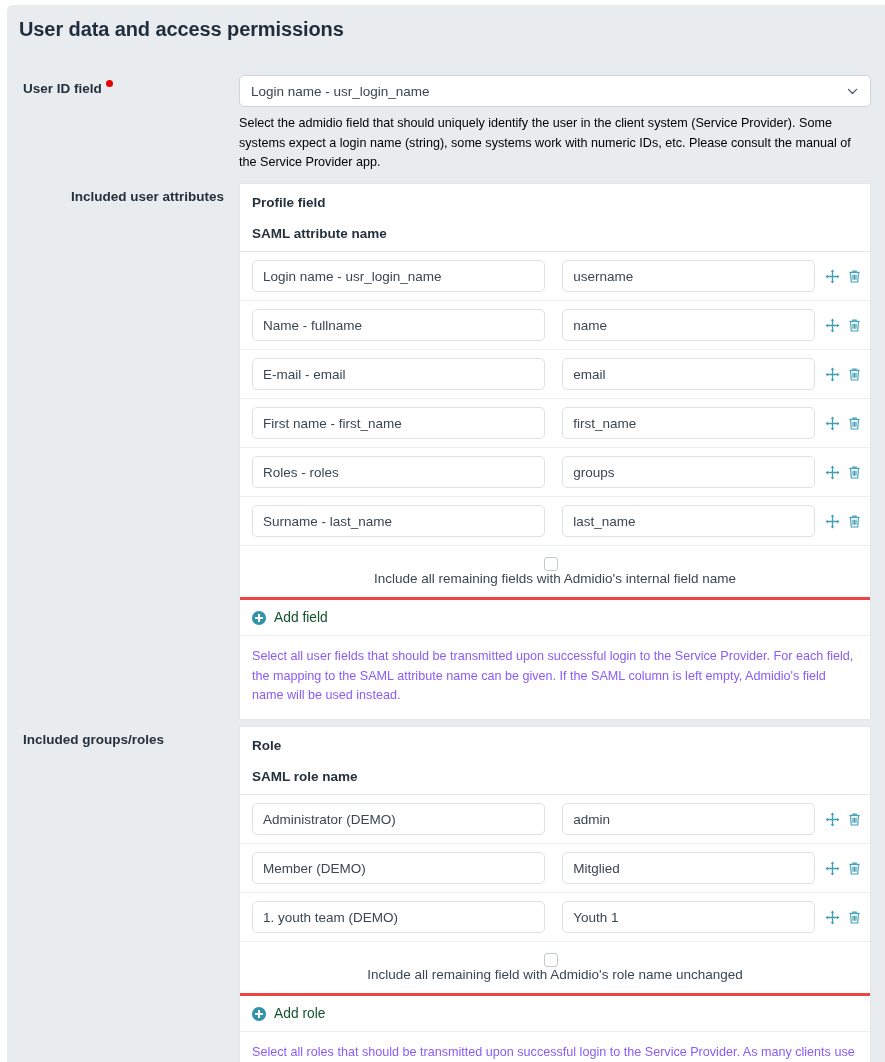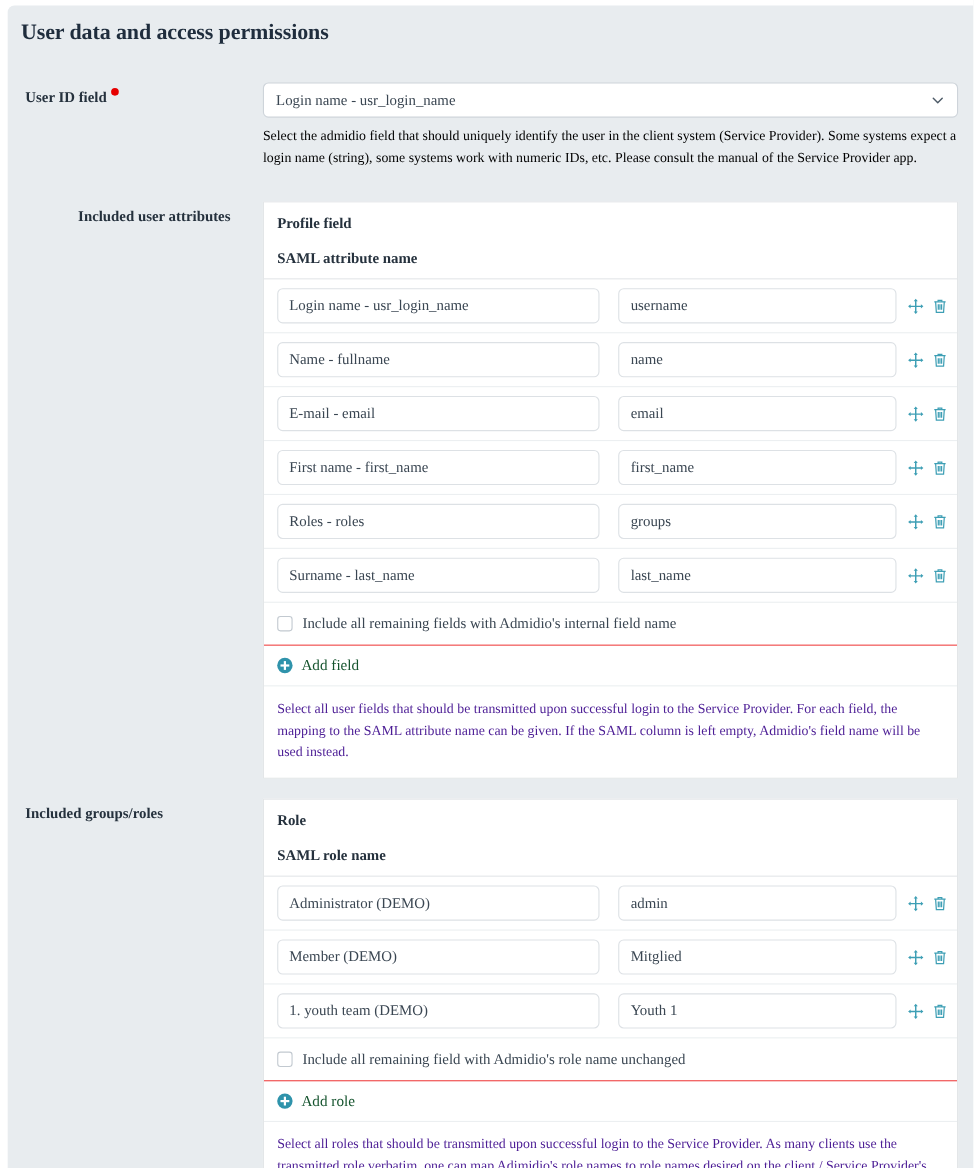--- a/index.html
+++ b/index.html
@@ -14,21 +14,20 @@
     background: #ffffff;
     overflow: hidden;
   }
   .panel {
     position: absolute;
     left: 7px; top: 5px;
     width: 878px; height: 1057px;
     background: #e8ecef;
     border-top-left-radius: 6px;
     padding: 0;
-    font-family: Liberation Serif, serif;
   }
   .panel-title {
     position: absolute;
     left: 12px; top: 13px;
     font-size: 20px;
     font-weight: bold;
     color: #1f2d3d;
     letter-spacing: -0.1px;
   }
 
@@ -135,21 +134,22 @@
     color: #3e9fb5;
     cursor: pointer;
   }
   .icon-btn svg { width: 15px; height: 15px; display: block; }
 
   
   .cb-row {
     display: flex;
     align-items: center;
     padding: 11px 12px;
-    border-bottom: 1px solid #ef4444;
+    border-bottom: 3px solid #ef4444;
+    flex-direction: column;
   }
   .cb-box {
     width: 14px; height: 14px;
     border: 1px solid #c2c9d0;
     border-radius: 3px;
     background: #fff;
     margin-right: 9px;
     flex: none;
   }
   .cb-label { font-size: 13.5px; color: #3a4652; }
@@ -174,21 +174,21 @@
   }
   .add-icon::before { left: 3px; right: 3px; top: 6px; height: 2px; }
   .add-icon::after { top: 3px; bottom: 3px; left: 6px; width: 2px; }
   .add-label { font-size: 13.8px; color: #14532d; }
 
   
   .card-help {
     padding: 11px 12px 13px 12px;
     font-size: 12.6px;
     line-height: 1.55;
-    color: #4c1d95;
+    color: #8b5cf6;
   }
 </style>
 </head>
 <body>
 
 <div class="page">
   <div class="panel">
 
     <div class="panel-title">User data and access permissions</div>
 

